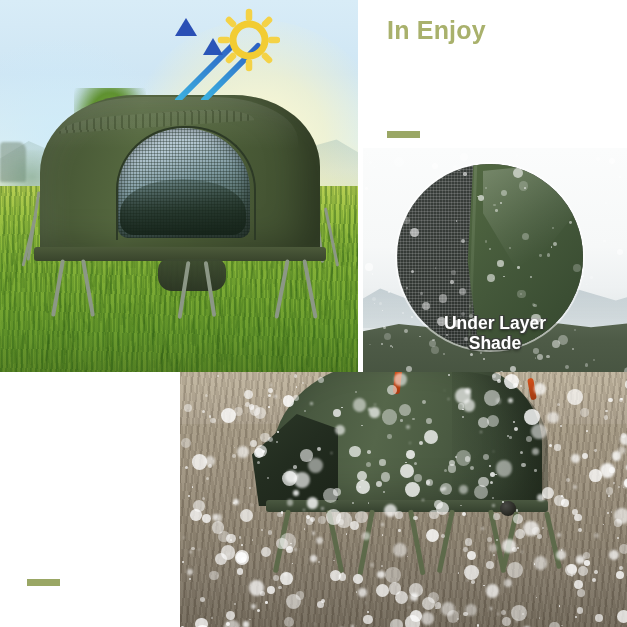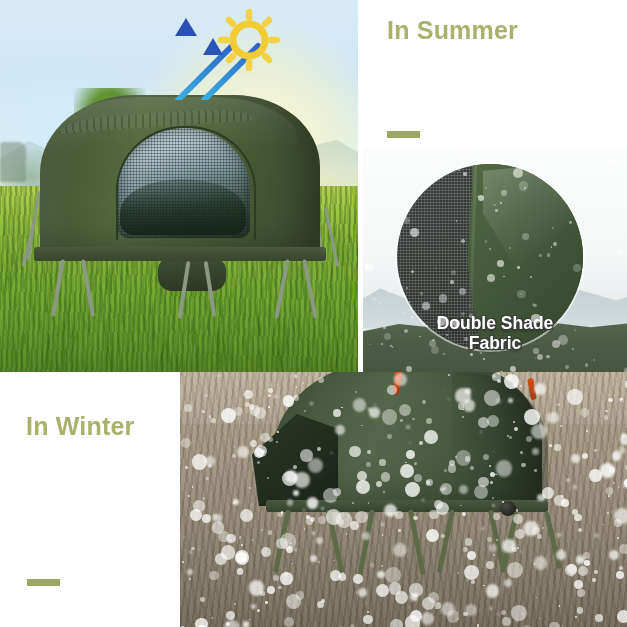--- a/index.html
+++ b/index.html
@@ -1213,36 +1213,36 @@
             <line x1="105" y1="52" x2="109" y2="56"></line>
             <line x1="109" y1="16" x2="105" y2="20"></line>
             <line x1="73" y1="52" x2="69" y2="56"></line>
           </g>
         </g>
       </svg>
     </div>
   </div>
 
   <div class="summer-text">
-    <div class="head-summer">In Summer</div>
+    <div class="head-summer">In Enjoy</div>
     <div class="bar-summer"></div>
   </div>
 
   <div class="fabric-panel">
     <div class="fp-mtn"></div>
     <div class="fp-ground"></div>
 
     <div class="circle-fabric">
       <div class="cf-mesh"></div>
       <div class="cf-green"></div>
       <div class="cf-peel"></div>
       <div class="cf-edge"></div>
     </div>
 
-    <div class="label-fabric"><span>Double Shade</span><br><span>Fabric</span></div>
+    <div class="label-fabric"><span>Under Layer</span><br><span>Shade</span></div>
 
     <div id="fp-snow">
         <div class="snow" style="left:71.6px;top:119.3px;width:1.6px;height:1.6px;opacity:0.24"></div>
         <div class="snow" style="left:8.6px;top:148.6px;width:4.0px;height:4.0px;opacity:0.22"></div>
         <div class="snow" style="left:211.4px;top:181.4px;width:1.5px;height:1.5px;opacity:0.25"></div>
         <div class="snow" style="left:134.2px;top:112.1px;width:6.6px;height:6.6px;opacity:0.68"></div>
         <div class="snow" style="left:170.2px;top:155.7px;width:3.8px;height:3.8px;opacity:0.39"></div>
         <div class="snow" style="left:109.2px;top:170.0px;width:2.5px;height:2.5px;opacity:0.61"></div>
         <div class="snow" style="left:183.6px;top:105.3px;width:3.5px;height:3.5px;opacity:0.43"></div>
         <div class="snow" style="left:39.5px;top:69.2px;width:7.1px;height:7.1px;opacity:0.29"></div>
@@ -1355,21 +1355,20 @@
         <div class="snow" style="left:41.0px;top:181.4px;width:3.9px;height:3.9px;opacity:0.50"></div>
         <div class="snow" style="left:208.7px;top:199.8px;width:2.1px;height:2.1px;opacity:0.54"></div>
         <div class="snow" style="left:124.3px;top:193.0px;width:1.5px;height:1.5px;opacity:0.53"></div>
         <div class="snow" style="left:140.1px;top:127.8px;width:1.7px;height:1.7px;opacity:0.69"></div>
         <div class="snow" style="left:47.4px;top:80.0px;width:9.1px;height:9.1px;opacity:0.66"></div>
         <div class="snow" style="left:106.0px;top:157.0px;width:2.0px;height:2.0px;opacity:0.25"></div>
       </div>
   </div>
 
   <div class="winter-text">
-    <div class="head-winter">In Winter</div>
     <div class="bar-winter"></div>
   </div>
 
   <div class="winter-photo">
     <div class="wp-band"></div>
     <div class="wp-texture"></div>
 
     <div class="w-tent">
       <div class="w-fly"></div>
       <div class="w-left-flap"></div>

